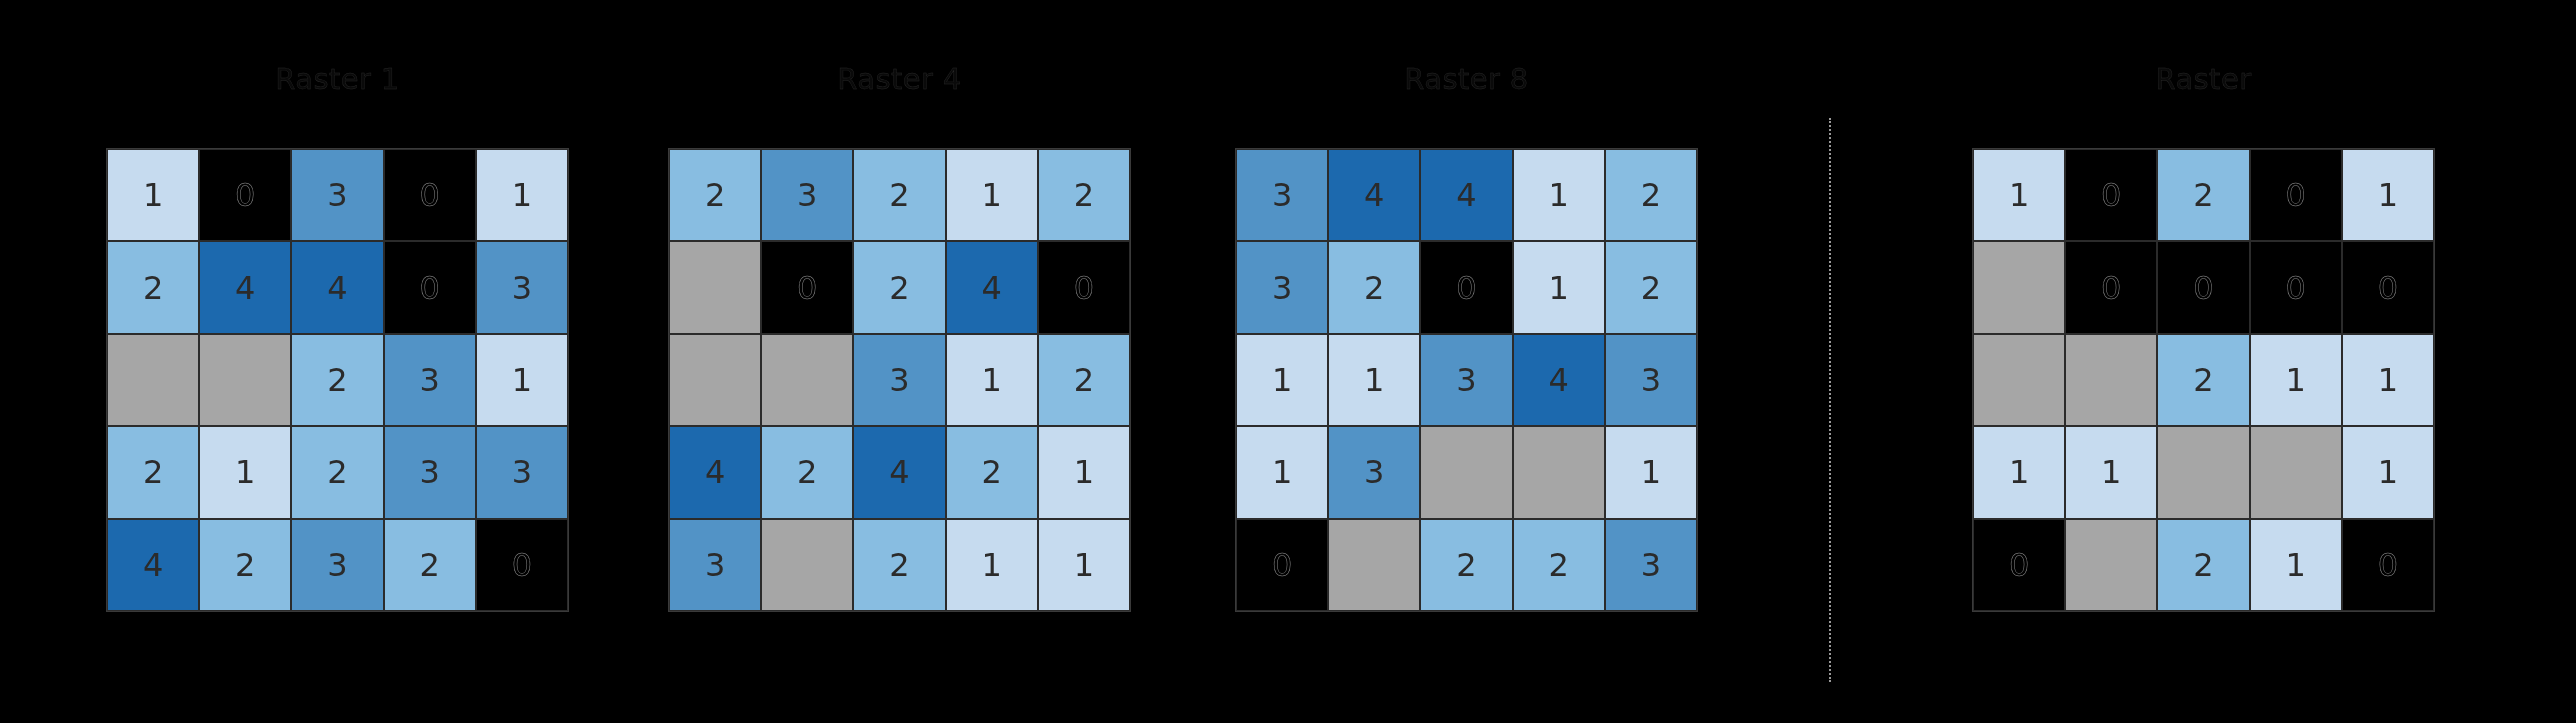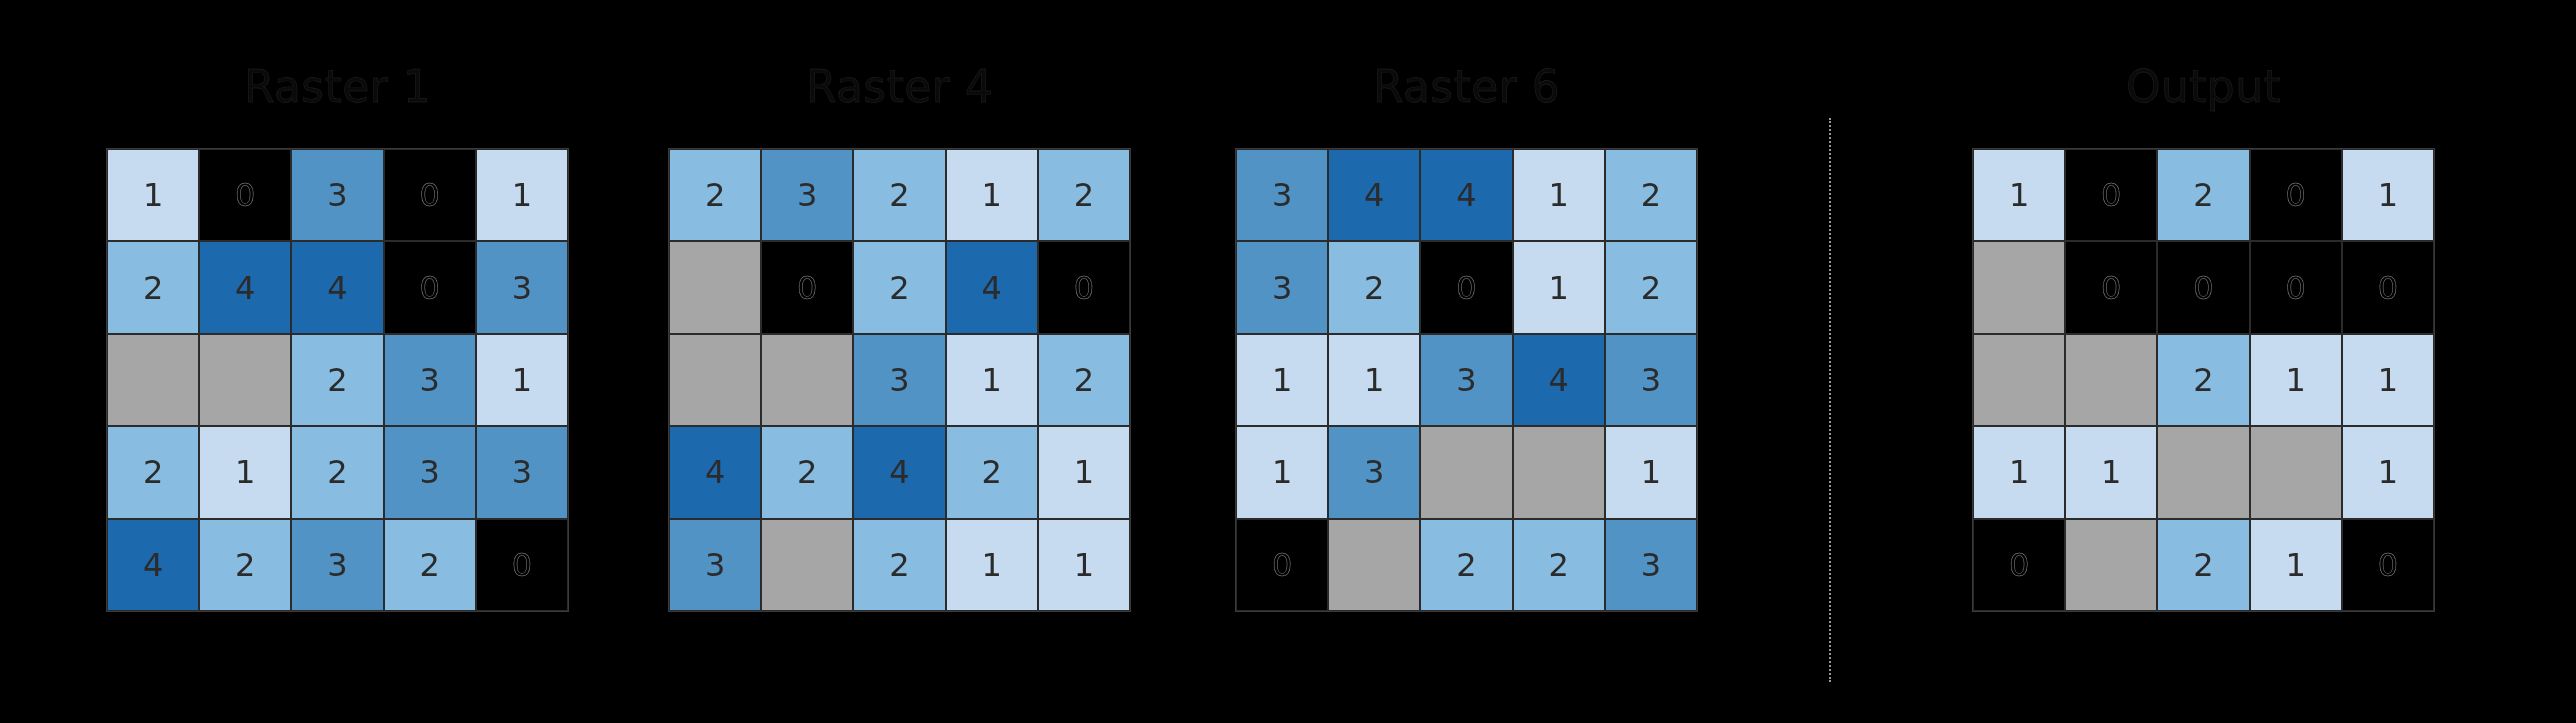--- a/index.html
+++ b/index.html
@@ -26,21 +26,21 @@
     position: absolute;
     top: 0;
   }
 
   .panel-title {
     position: absolute;
     top: 65px;
     left: 0;
     width: 461px;
     text-align: center;
-    font-size: 44px;
+    font-size: 29px;
     font-weight: 400;
     letter-spacing: 0.4px;
     
     color: #0a0a0a;
     -webkit-text-stroke: 0.4px #2a2a2a;
     line-height: 1;
     white-space: nowrap;
     user-select: none;
   }
 
@@ -154,21 +154,21 @@
         <div class="cell v2">2</div>
         <div class="cell v1">1</div>
         <div class="cell v3">3</div>
         <div class="cell vnodata"></div>
         <div class="cell v2">2</div>
         <div class="cell v1">1</div>
         <div class="cell v1">1</div>
       </div>
     </div>
     <div class="panel" style="left: 1236px;">
-      <div class="panel-title">Raster 6</div>
+      <div class="panel-title">Raster 8</div>
       <div class="grid">
         <div class="cell v3">3</div>
         <div class="cell v4">4</div>
         <div class="cell v4">4</div>
         <div class="cell v1">1</div>
         <div class="cell v2">2</div>
         <div class="cell v3">3</div>
         <div class="cell v2">2</div>
         <div class="cell v0">0</div>
         <div class="cell v1">1</div>
@@ -184,21 +184,21 @@
         <div class="cell vnodata"></div>
         <div class="cell v1">1</div>
         <div class="cell v0">0</div>
         <div class="cell vnodata"></div>
         <div class="cell v2">2</div>
         <div class="cell v2">2</div>
         <div class="cell v3">3</div>
       </div>
     </div>
     <div class="panel" style="left: 1973px;">
-      <div class="panel-title">Output</div>
+      <div class="panel-title">Raster</div>
       <div class="grid">
         <div class="cell v1">1</div>
         <div class="cell v0">0</div>
         <div class="cell v2">2</div>
         <div class="cell v0">0</div>
         <div class="cell v1">1</div>
         <div class="cell vnodata"></div>
         <div class="cell v0">0</div>
         <div class="cell v0">0</div>
         <div class="cell v0">0</div>

